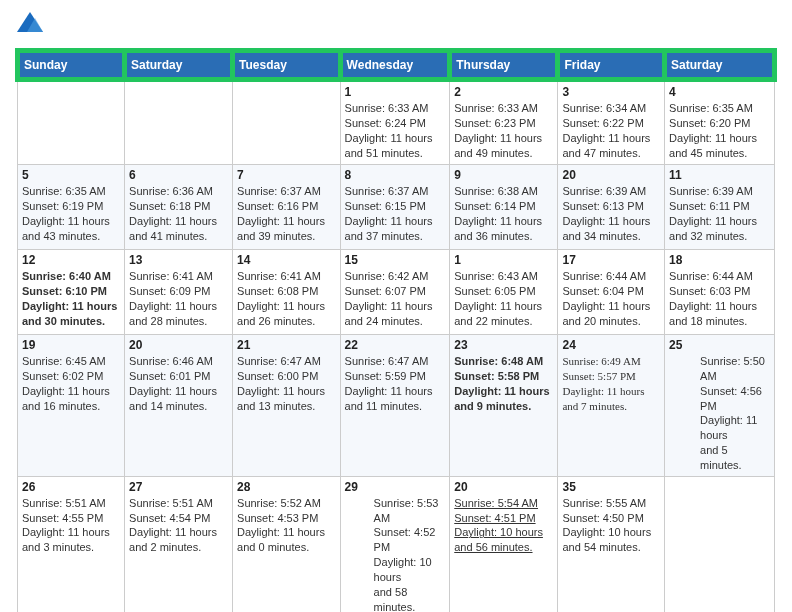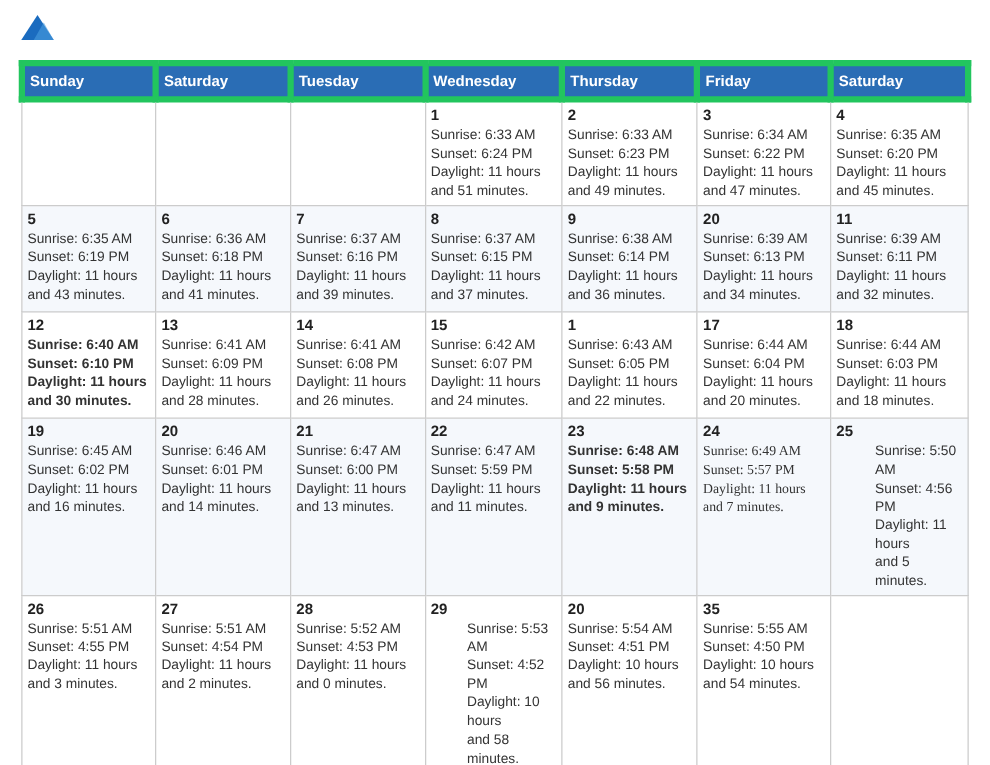--- a/index.html
+++ b/index.html
@@ -346,21 +346,21 @@
           </td>
           <td>
             <div class="day-num">29</div>
             <div class="day-info" style="white-space: pre-line; margin-left: 29px;">Sunrise: 5:53 AM
 Sunset: 4:52 PM
 Daylight: 10 hours
 and 58 minutes.</div>
           </td>
           <td>
             <div class="day-num">20</div>
-            <div class="day-info" style="white-space: pre-line;">Sunrise: 5:54 AM
+            <div class="day-info" style="white-space: pre-line; text-decoration: underline;">Sunrise: 5:54 AM
 Sunset: 4:51 PM
 Daylight: 10 hours
 and 56 minutes.</div>
           </td>
           <td>
             <div class="day-num">35</div>
             <div class="day-info" style="white-space: pre-line;">Sunrise: 5:55 AM
 Sunset: 4:50 PM
 Daylight: 10 hours
 and 54 minutes.</div>

